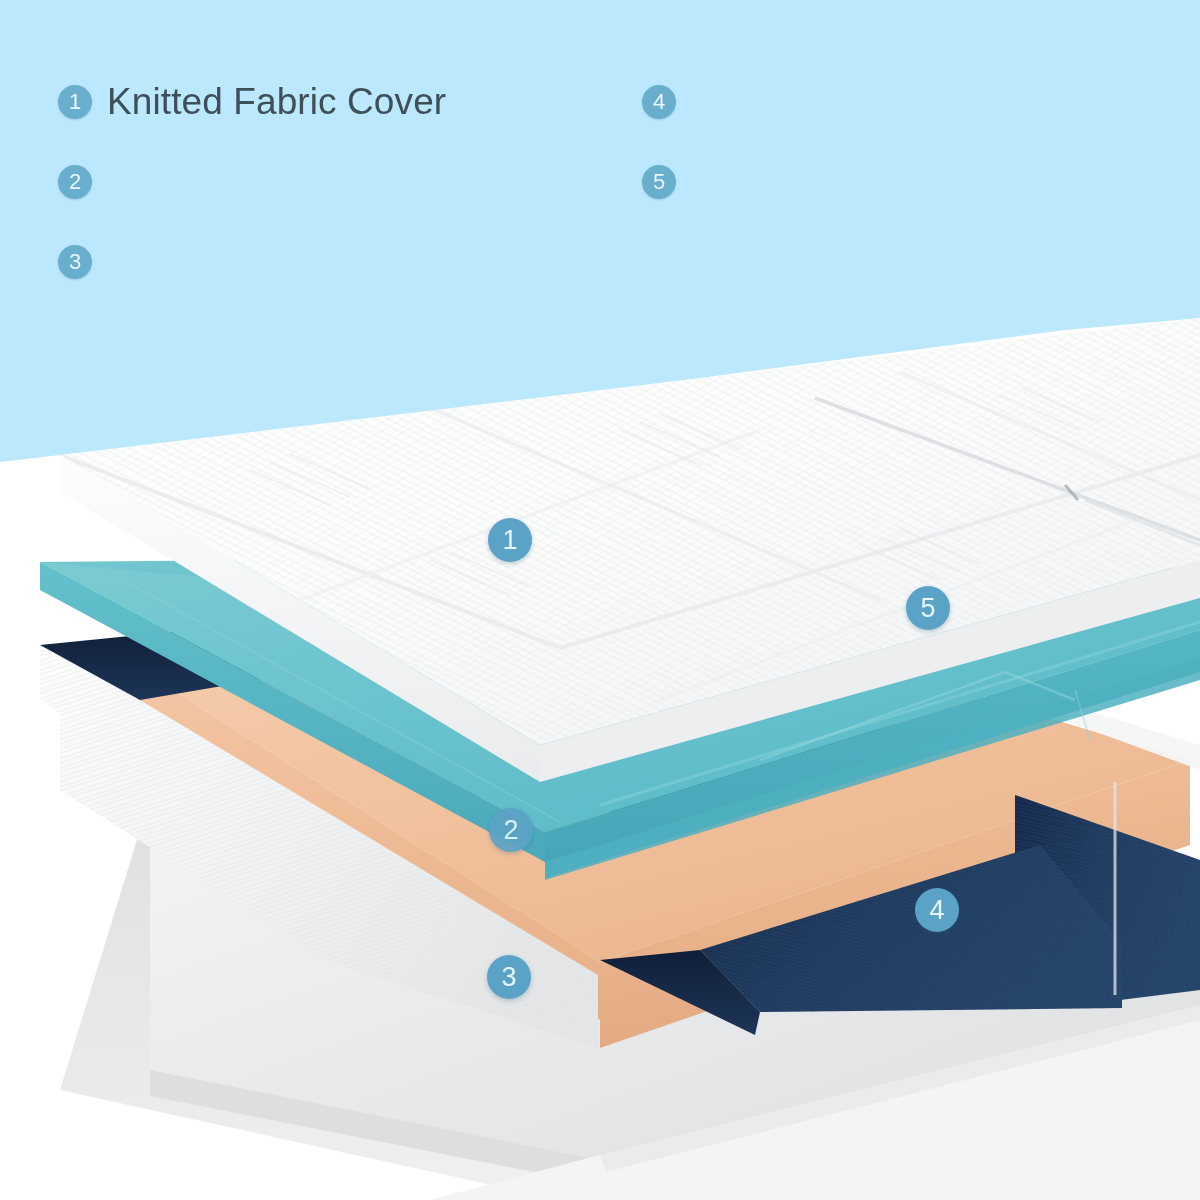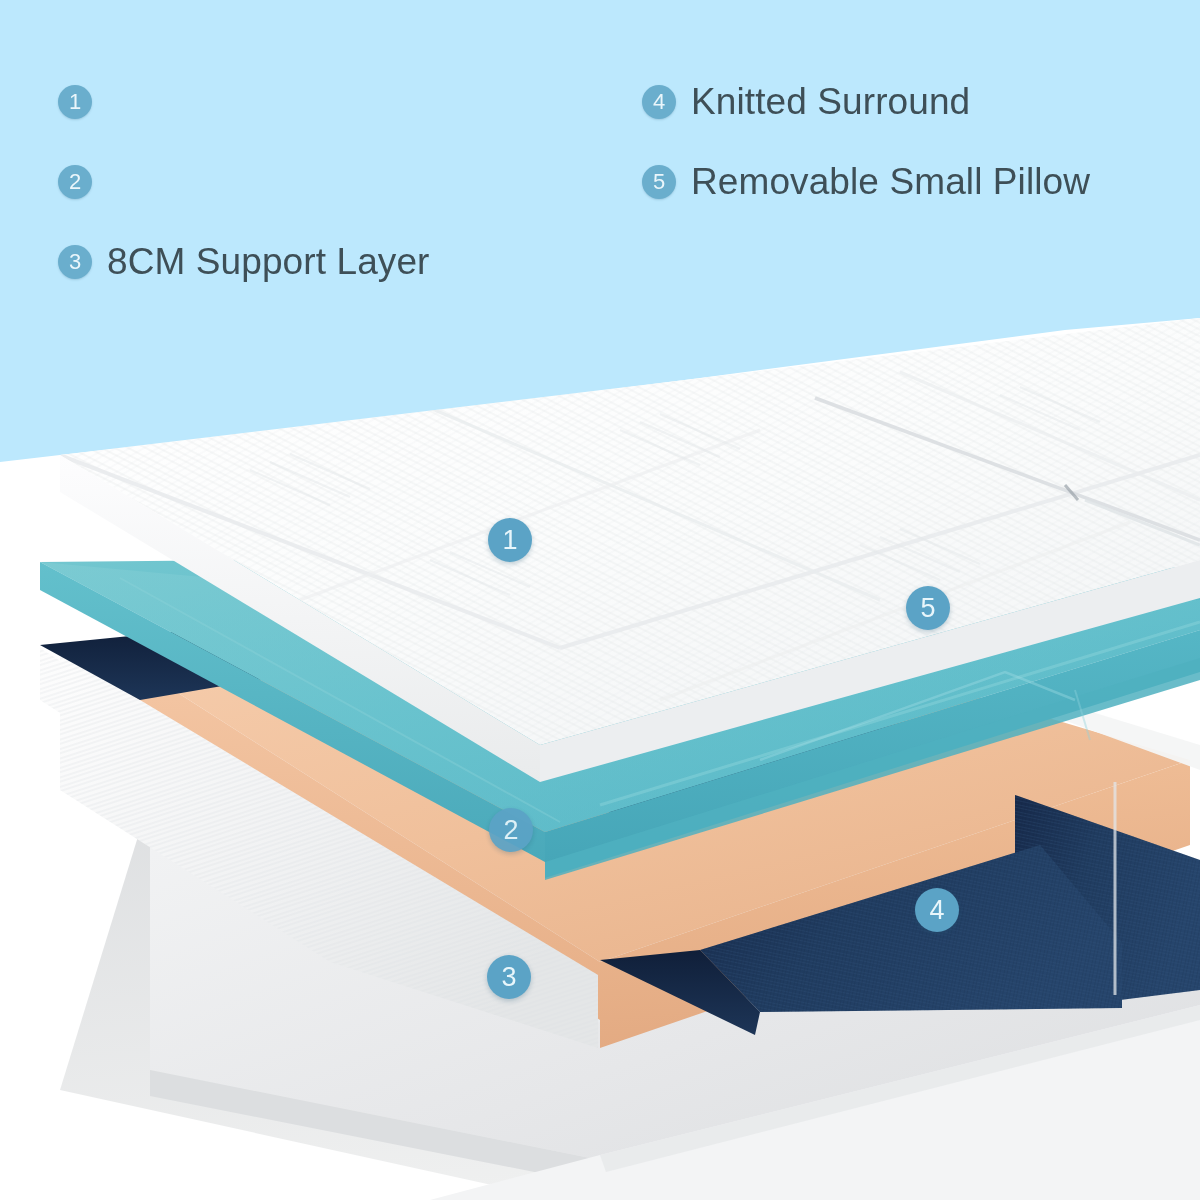--- a/index.html
+++ b/index.html
@@ -241,38 +241,36 @@
 
     <path d="M1085 500 L1200 545" stroke="#dfe3e6" stroke-width="3" fill="none" opacity="0.8"></path>
   </svg>
   </div>
 
   <div class="legend">
 
     <div class="legend-col left">
       <div class="legend-row">
         <div class="badge-sm">1</div>
+        <div class="legend-label">Knitted Fabric Cover</div>
       </div>
       <div class="legend-row">
         <div class="badge-sm">2</div>
       </div>
       <div class="legend-row">
         <div class="badge-sm">3</div>
-        <div class="legend-label">8CM Support Layer</div>
       </div>
     </div>
 
     <div class="legend-col right">
       <div class="legend-row">
         <div class="badge-sm">4</div>
-        <div class="legend-label">Knitted Surround</div>
       </div>
       <div class="legend-row">
         <div class="badge-sm">5</div>
-        <div class="legend-label">Removable Small Pillow</div>
       </div>
     </div>
 
   </div>
 
   <div class="callout c1">1</div>
   <div class="callout c5">5</div>
   <div class="callout c2">2</div>
   <div class="callout c3">3</div>
   <div class="callout c4">4</div>

